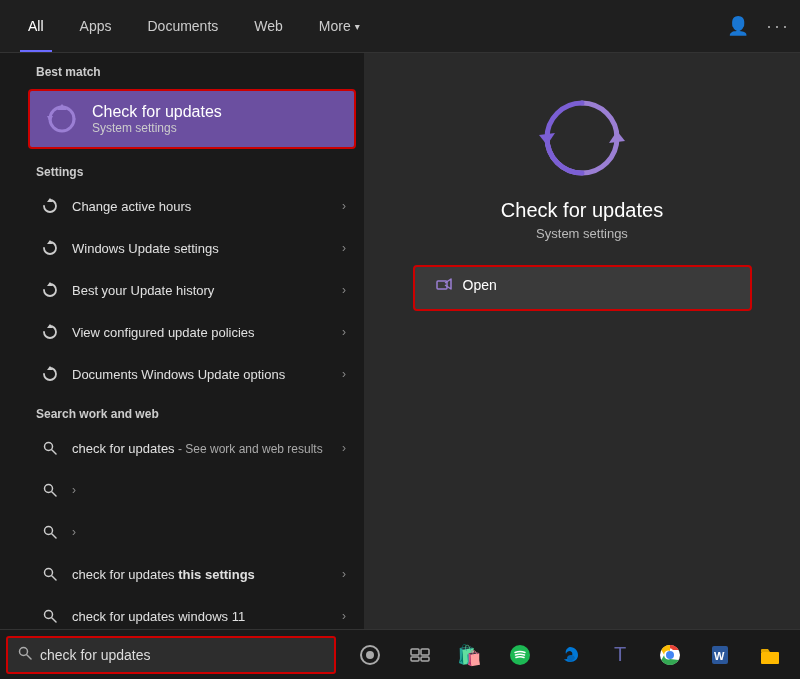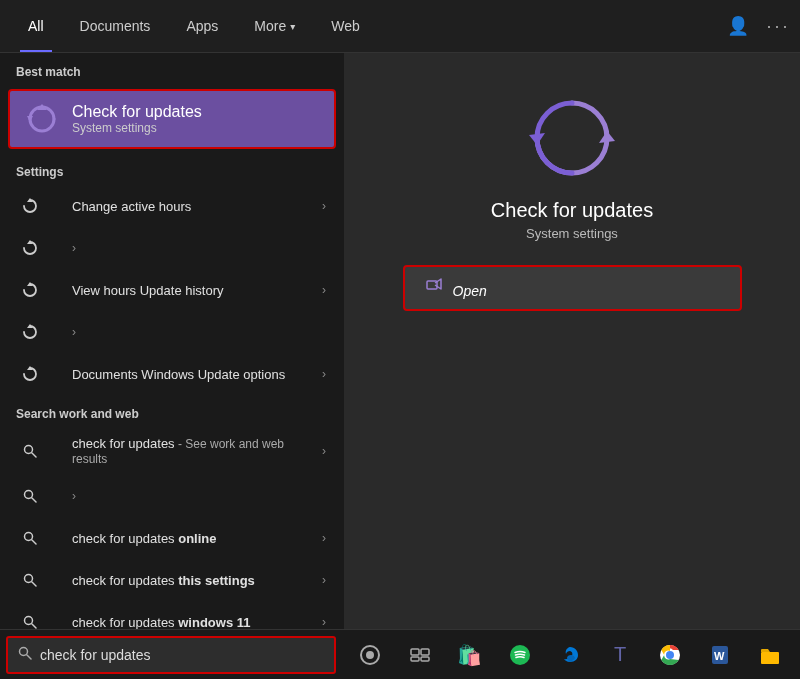--- a/index.html
+++ b/index.html
@@ -63,20 +63,21 @@
     }
 
     
     .left-panel {
       width: 344px;
       background: #1a1a1a;
       display: flex;
       flex-direction: column;
       overflow-y: auto;
       flex-shrink: 0;
+      margin-left: 20px;
     }
 
     .section-label {
       font-size: 12px;
       font-weight: 600;
       color: #ccc;
       padding: 12px 16px 6px 16px;
       text-transform: none;
     }
 
@@ -111,21 +112,20 @@
     }
 
     
     .list-item {
       display: flex;
       align-items: center;
       padding: 8px 14px;
       cursor: pointer;
       border-radius: 3px;
       margin: 1px 4px;
-      gap: 20px;
     }
     .list-item-icon {
       width: 24px;
       height: 24px;
       display: flex;
       align-items: center;
       justify-content: center;
       margin-right: 10px;
       flex-shrink: 0;
       color: #ccc;
@@ -166,30 +166,29 @@
     }
     .right-subtitle {
       font-size: 13px;
       color: #bbb;
       margin-bottom: 24px;
     }
 
     
     .open-button {
       display: flex;
-      align-items: flex-end;
+      align-items: flex-start;
       background: #3a3a3a;
       border: 2px solid #cc0000;
       border-radius: 4px;
       padding: 10px 20px;
       cursor: pointer;
       width: 339px;
       color: #fff;
       font-size: 14px;
-      font-style: italic;
     }
     .open-button-icon {
       margin-right: 10px;
       color: #9b7fd4;
       font-size: 16px;
     }
 
     
     .taskbar {
       position: absolute;
@@ -244,31 +243,31 @@
     }
   </style>
 </head>
 <body>
 
 <div class="top-nav">
   <div class="nav-tab active">
     <span>All</span>
   </div>
   <div class="nav-tab">
+    <span>Apps</span>
+  </div>
+  <div class="nav-tab">
     <span>Documents</span>
   </div>
   <div class="nav-tab">
-    <span>Apps</span>
+    <span>Web</span>
   </div>
   <div class="nav-tab">
     <span>More</span>
     <span class="chevron">▾</span>
-  </div>
-  <div class="nav-tab">
-    <span>Web</span>
   </div>
   <div class="nav-right">
     <span style="cursor:pointer; font-size:18px;">👤</span>
     <span style="cursor:pointer; font-size:18px; letter-spacing:2px; color:#aaa;">···</span>
   </div>
 </div>
 
 <div class="main-content">
 
   <div class="left-panel">
@@ -304,41 +303,43 @@
       <span class="list-item-chevron">›</span>
     </div>
 
     <div class="list-item">
       <div class="list-item-icon">
         <svg width="16" height="16" viewBox="0 0 16 16" fill="none">
           <path d="M8 2 A6 6 0 1 1 2 8" stroke="#ccc" stroke-width="1.8" fill="none" stroke-linecap="round"></path>
           <polygon points="8,0 11,4 5,4" fill="#ccc"></polygon>
         </svg>
       </div>
+      <span class="list-item-text">Windows Update settings</span>
       <span class="list-item-chevron">›</span>
     </div>
 
     <div class="list-item">
       <div class="list-item-icon">
         <svg width="16" height="16" viewBox="0 0 16 16" fill="none">
           <path d="M8 2 A6 6 0 1 1 2 8" stroke="#ccc" stroke-width="1.8" fill="none" stroke-linecap="round"></path>
           <polygon points="8,0 11,4 5,4" fill="#ccc"></polygon>
         </svg>
       </div>
-      <span class="list-item-text">View hours Update history</span>
+      <span class="list-item-text">Best your Update history</span>
       <span class="list-item-chevron">›</span>
     </div>
 
     <div class="list-item">
       <div class="list-item-icon">
         <svg width="16" height="16" viewBox="0 0 16 16" fill="none">
           <path d="M8 2 A6 6 0 1 1 2 8" stroke="#ccc" stroke-width="1.8" fill="none" stroke-linecap="round"></path>
           <polygon points="8,0 11,4 5,4" fill="#ccc"></polygon>
         </svg>
       </div>
+      <span class="list-item-text">View configured update policies</span>
       <span class="list-item-chevron">›</span>
     </div>
 
     <div class="list-item">
       <div class="list-item-icon">
         <svg width="16" height="16" viewBox="0 0 16 16" fill="none">
           <path d="M8 2 A6 6 0 1 1 2 8" stroke="#ccc" stroke-width="1.8" fill="none" stroke-linecap="round"></path>
           <polygon points="8,0 11,4 5,4" fill="#ccc"></polygon>
         </svg>
       </div>
@@ -371,23 +372,20 @@
       <span class="list-item-chevron">›</span>
     </div>
 
     <div class="list-item">
       <div class="list-item-icon">
         <svg width="14" height="14" viewBox="0 0 14 14" fill="none">
           <circle cx="5.5" cy="5.5" r="4" stroke="#ccc" stroke-width="1.5"></circle>
           <line x1="9" y1="9" x2="13" y2="13" stroke="#ccc" stroke-width="1.5" stroke-linecap="round"></line>
         </svg>
       </div>
-      <span class="list-item-text">
-        <span class="normal">check for updates </span><span style="font-weight:700;">online</span>
-      </span>
       <span class="list-item-chevron">›</span>
     </div>
 
     <div class="list-item">
       <div class="list-item-icon">
         <svg width="14" height="14" viewBox="0 0 14 14" fill="none">
           <circle cx="5.5" cy="5.5" r="4" stroke="#ccc" stroke-width="1.5"></circle>
           <line x1="9" y1="9" x2="13" y2="13" stroke="#ccc" stroke-width="1.5" stroke-linecap="round"></line>
         </svg>
       </div>
@@ -398,21 +396,21 @@
     </div>
 
     <div class="list-item">
       <div class="list-item-icon">
         <svg width="14" height="14" viewBox="0 0 14 14" fill="none">
           <circle cx="5.5" cy="5.5" r="4" stroke="#ccc" stroke-width="1.5"></circle>
           <line x1="9" y1="9" x2="13" y2="13" stroke="#ccc" stroke-width="1.5" stroke-linecap="round"></line>
         </svg>
       </div>
       <span class="list-item-text">
-        <span class="normal">check for updates </span><span style="font-weight:700;">windows 11</span>
+        <span class="normal">check for updates </span><span style="font-weight:400;">windows 11</span>
       </span>
       <span class="list-item-chevron">›</span>
     </div>
 
   </div>
 
   <div class="right-panel">
 
     <div class="right-icon-area">
       <svg width="90" height="90" viewBox="0 0 90 90" fill="none">

